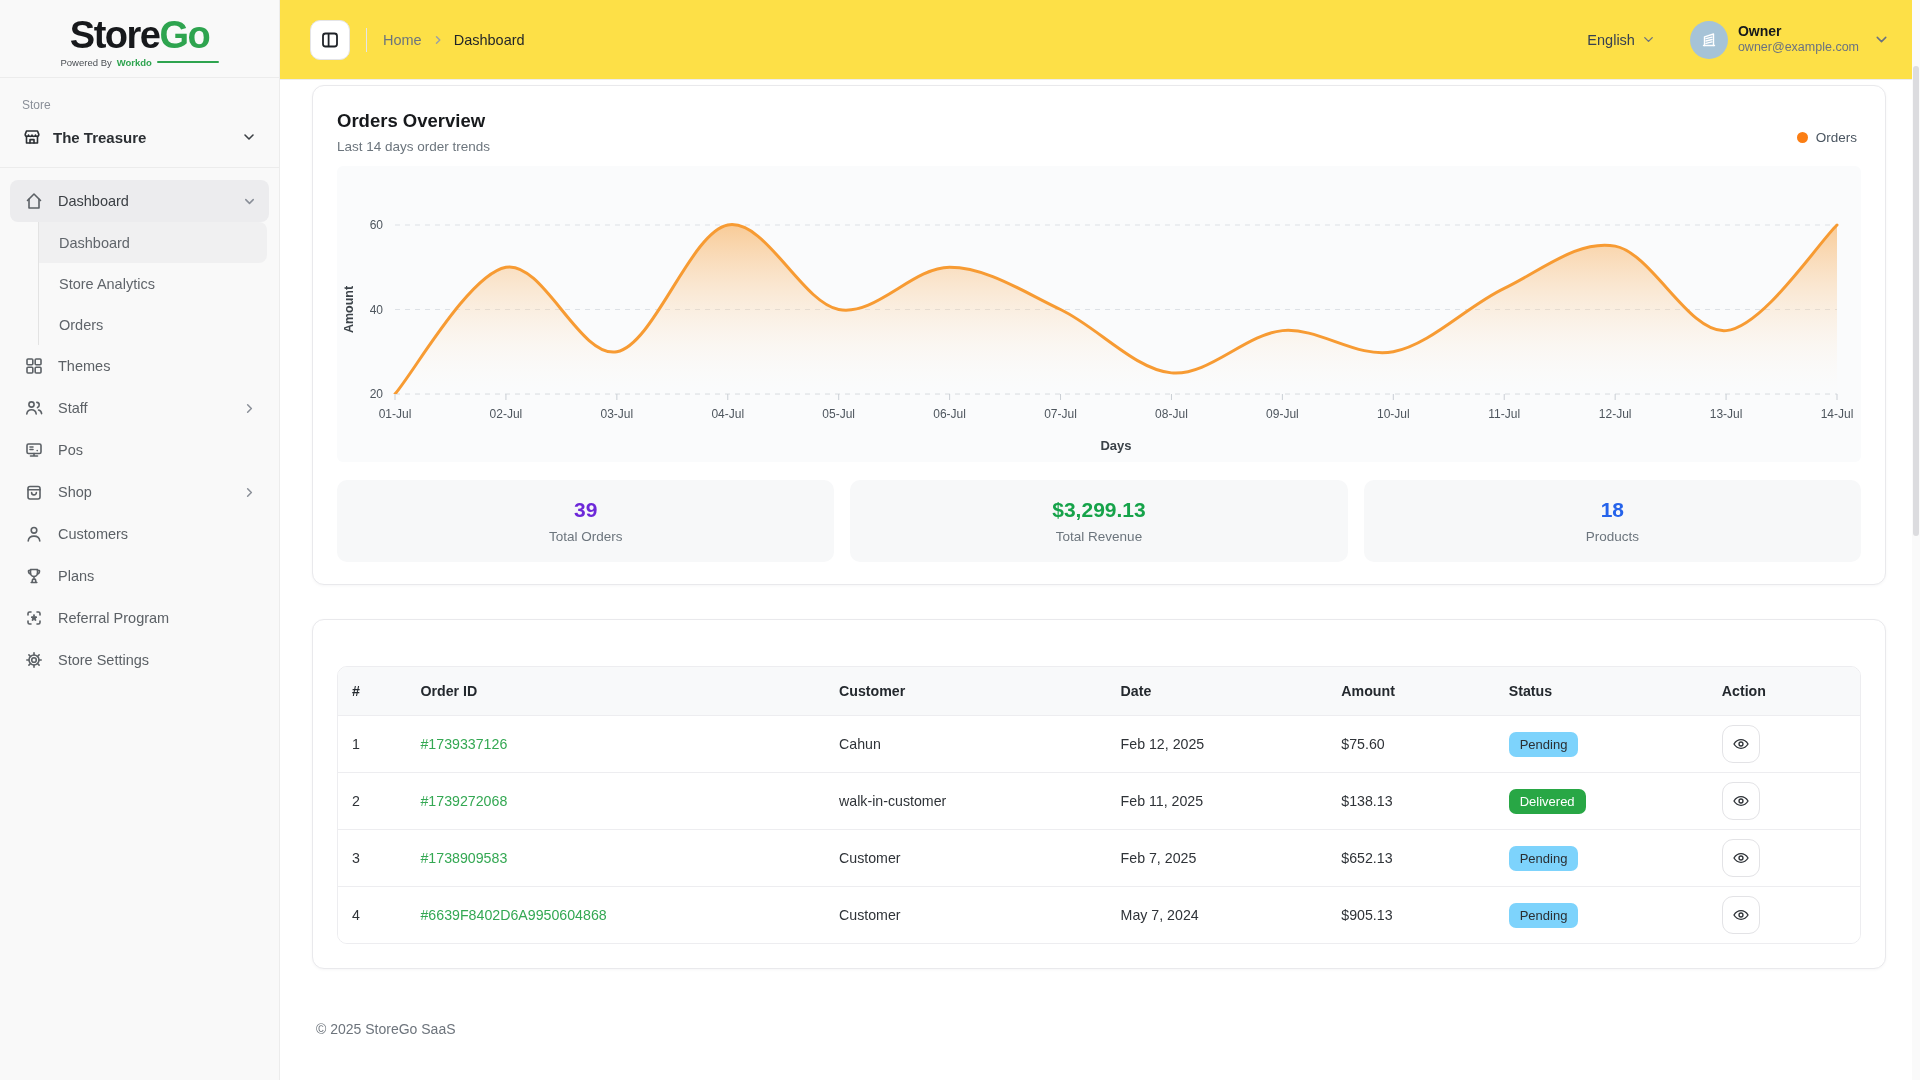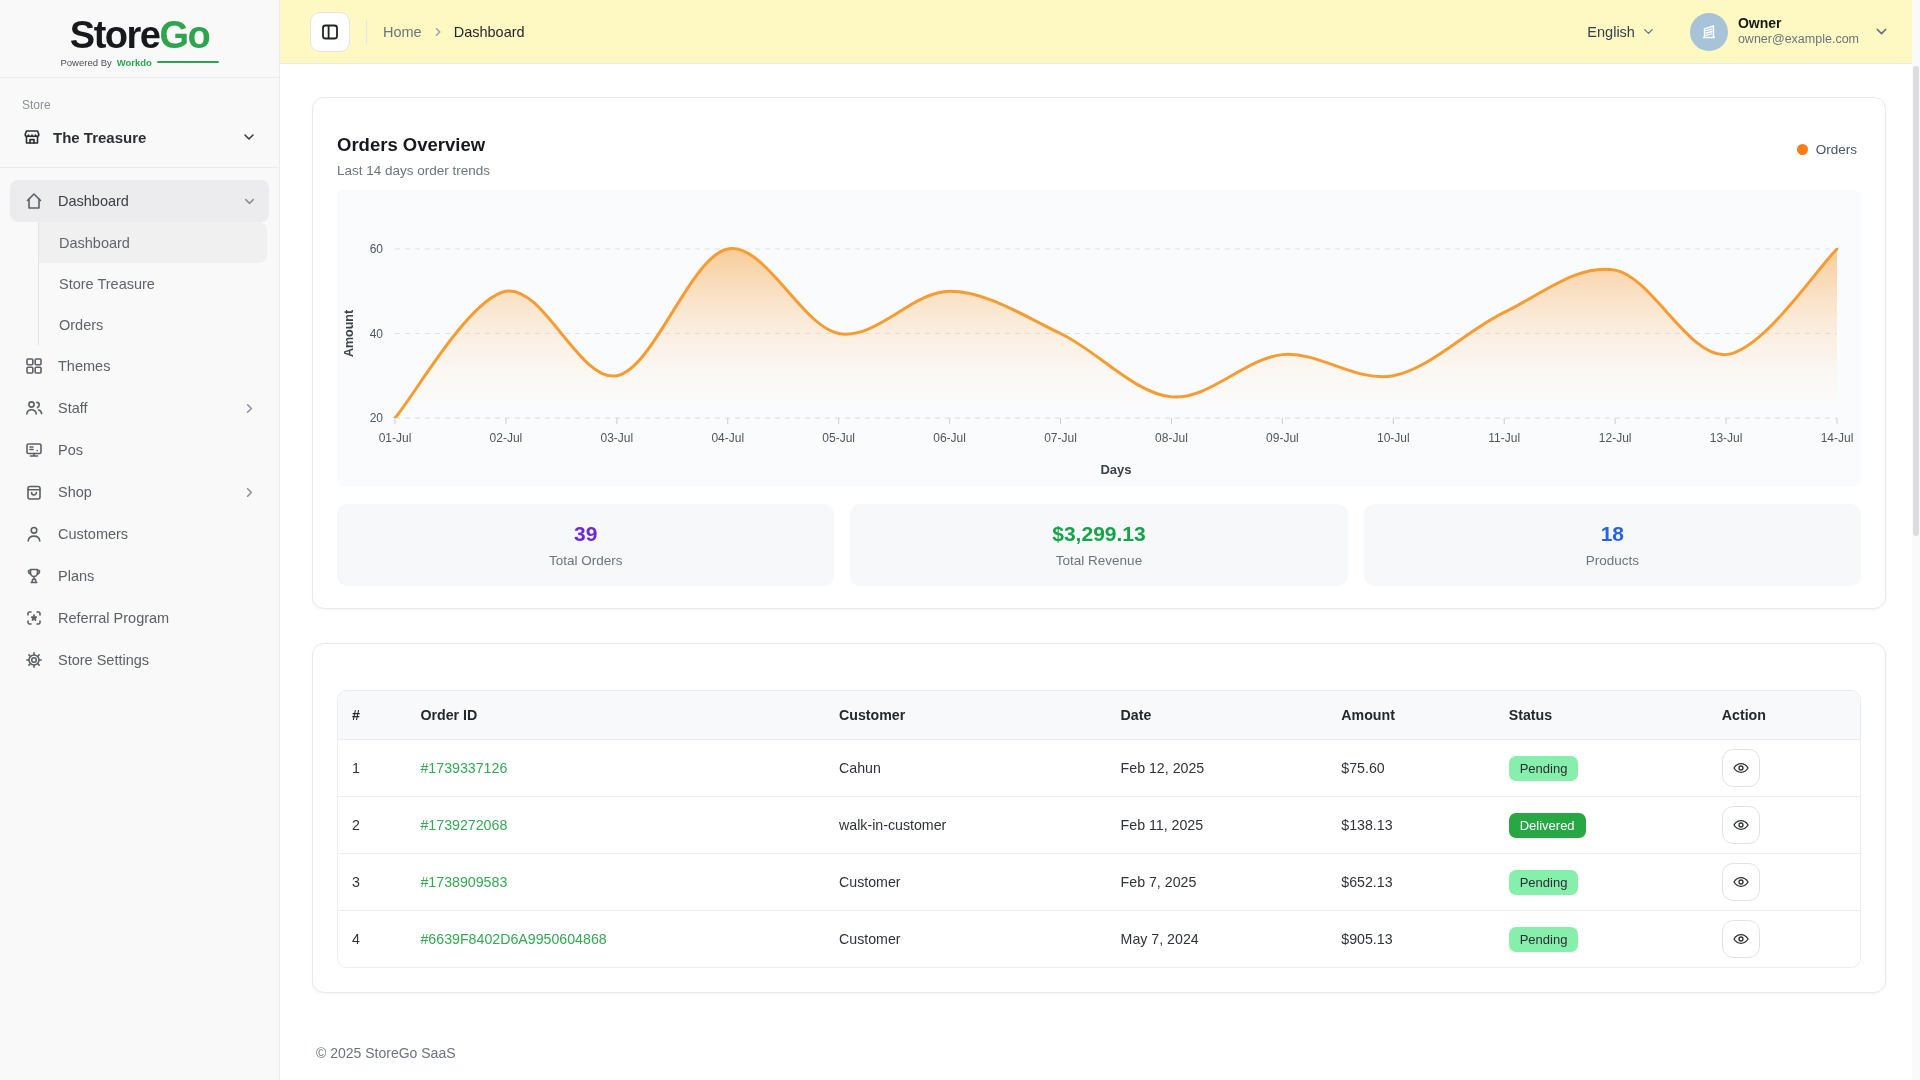--- a/index.html
+++ b/index.html
@@ -23,42 +23,42 @@
   .mi { height:42px; display:flex; align-items:center; gap:14px; margin:0 10px; padding:0 12px 0 14px; border-radius:8px; font-size:14.5px; color:#5c6166; cursor:pointer; }
   .mi .micon { display:flex; width:20px; height:20px; color:#5c6166; flex-shrink:0; }
   .mi .chev { margin-left:auto; color:#8a8f98; display:flex; }
   .mi.active { background:#ececee; color:#3c4045; }
   .submenu { margin-left:38px; border-left:1px solid #e3e3e3; margin-right:12px; }
   .si { height:41px; display:flex; align-items:center; padding-left:20px; font-size:14.5px; color:#60656b; cursor:pointer; }
   .si.active { background:#f0f0f1; border-radius:0 8px 8px 0; }
 
   
   .main { flex:1; display:flex; flex-direction:column; overflow:hidden; }
-  .header { height:64px; background:#fef9c3; border-bottom:1px solid #ececec; display:flex; align-items:center; padding:0 30px; flex-shrink:0; }
+  .header { height:80px; background:#fde047; border-bottom:1px solid #ececec; display:flex; align-items:center; padding:0 30px; flex-shrink:0; }
   .toggle-btn { width:40px; height:40px; border:1px solid #e4e4e7; border-radius:10px; background:#fff; display:flex; align-items:center; justify-content:center; cursor:pointer; color:#1f2328; }
   .hdr-divider { width:1px; height:24px; background:#e5e5e8; margin:0 16px; }
   .breadcrumb { display:flex; align-items:center; gap:10px; font-size:14.5px; }
   .crumb-home { color:#6c757d; cursor:pointer; }
   .crumb-sep { color:#9aa0a6; display:flex; }
   .crumb-current { color:#1f2328; font-weight:500; }
   .hdr-right { margin-left:auto; display:flex; align-items:center; gap:34px; }
   .lang { display:flex; align-items:center; gap:6px; font-size:14.5px; color:#374151; cursor:pointer; }
   .lang .chev { color:#6b7280; display:flex; }
   .user { display:flex; align-items:center; gap:10px; cursor:pointer; }
   .avatar { width:38px; height:38px; border-radius:50%; background:#a6c3d7; display:flex; align-items:center; justify-content:center; color:#fff; }
   .user-meta { line-height:1.25; }
   .user-name { font-size:14px; font-weight:bold; color:#16191c; }
   .user-email { font-size:12.5px; color:#6b7280; }
   .user .chev { color:#6b7280; display:flex; margin-left:4px; }
 
   .content { flex:1; padding:5px 34px 0 32px; overflow:hidden; }
   .card { background:#fff; border:1px solid #e9e9ec; border-radius:12px; box-shadow:0 1px 3px rgba(20,20,43,.04); }
 
   
-  .chart-card { padding:36px 24px 22px 24px; position:relative;margin-top:28px; }
+  .chart-card { padding:24px 24px 22px 24px; position:relative; }
   .card-title { font-size:18.5px; font-weight:bold; color:#17191c; }
   .card-subtitle { font-size:13.5px; color:#6c757d; margin-top:7px; }
   .legend { position:absolute; top:44px; right:28px; display:flex; align-items:center; gap:8px; font-size:13.5px; color:#4a5560; }
   .legend-dot { width:11px; height:11px; border-radius:50%; }
   .chart-wrap { margin-top:12px; background:#fafbfc; border-radius:6px; }
   .stats-row { display:flex; gap:16px; margin-top:18px; }
   .stat { flex:1; height:82px; background:#f7f8f9; border-radius:10px; display:flex; flex-direction:column; align-items:center; justify-content:center; }
   .stat-value { font-size:21px; font-weight:bold; }
   .stat-label { font-size:13.5px; color:#6c757d; margin-top:7px; }
 
@@ -67,21 +67,21 @@
   .orders-head { display:flex; align-items:center; justify-content:space-between; }
   .viewall-btn { display:flex; align-items:center; gap:9px; border:1px solid #d8d8dc; background:#fff; border-radius:9px; padding:10px 16px; font-size:14px; color:#24292e; cursor:pointer; }
   .viewall-btn .aicon { display:flex; color:#24292e; }
   .tbl { margin-top:22px; border:1px solid #ededf0; border-radius:10px; overflow:hidden; }
   .trow { display:grid; grid-template-columns:4.5% 27.5% 18.5% 14.5% 11% 14% 10%; align-items:center; }
   .thead { background:#f8f9fa; height:48px; font-weight:bold; font-size:14.2px; color:#24292e; }
   .tdata { height:57px; border-top:1px solid #ededf0; font-size:14.2px; color:#2f3338; background:#fff; }
   .tcell { padding-left:14px; }
   .order-link { color:#34a853; cursor:pointer; text-decoration:none; }
   .badge { display:inline-block; padding:5px 11px; border-radius:7px; font-size:13px; font-weight:500; }
-  .badge[data-status="pending"] { background:#86efac; color:#2b2f33; }
+  .badge[data-status="pending"] { background:#7dd3fc; color:#2b2f33; }
   .badge[data-status="delivered"] { background:#28a745; color:#fff; }
   .eye-btn { width:38px; height:38px; border:1px solid #e3e3e6; border-radius:11px; background:#fff; display:flex; align-items:center; justify-content:center; color:#2f3338; cursor:pointer; }
 
   .footer { margin:52px 0 0 4px; font-size:14px; color:#6d747c; padding-bottom:20px; }
 
   .scroll-track { position:absolute; right:0; top:0; width:8px; height:1080px; background:#fafafa; }
   .scroll-thumb { position:absolute; right:1px; top:66px; width:6px; height:470px; background:#dcdcdf; border-radius:3px; }
 
   svg.icon { display:block; }
 </style>
@@ -129,21 +129,21 @@
           <svg class="icon" width="15" height="15" viewBox="0 0 20 20" fill="none" stroke="currentColor" stroke-width="2" stroke-linecap="round" stroke-linejoin="round">
             <path d="M5 7.5l5 5 5-5"></path>
           </svg>
         </span>
     </div>
     <div class="submenu">
       <div class="si active">
           <span>Dashboard</span>
         </div>
       <div class="si">
-          <span>Store Treasure</span>
+          <span>Store Analytics</span>
         </div>
       <div class="si">
           <span>Orders</span>
         </div>
     </div>
 
     <div class="mi">
       <span class="micon">
           <svg class="icon" width="20" height="20" viewBox="0 0 20 20" fill="none" stroke="currentColor" stroke-width="1.6" stroke-linejoin="round">
             <rect x="3" y="3" width="5.8" height="5.8" rx="1"></rect>

